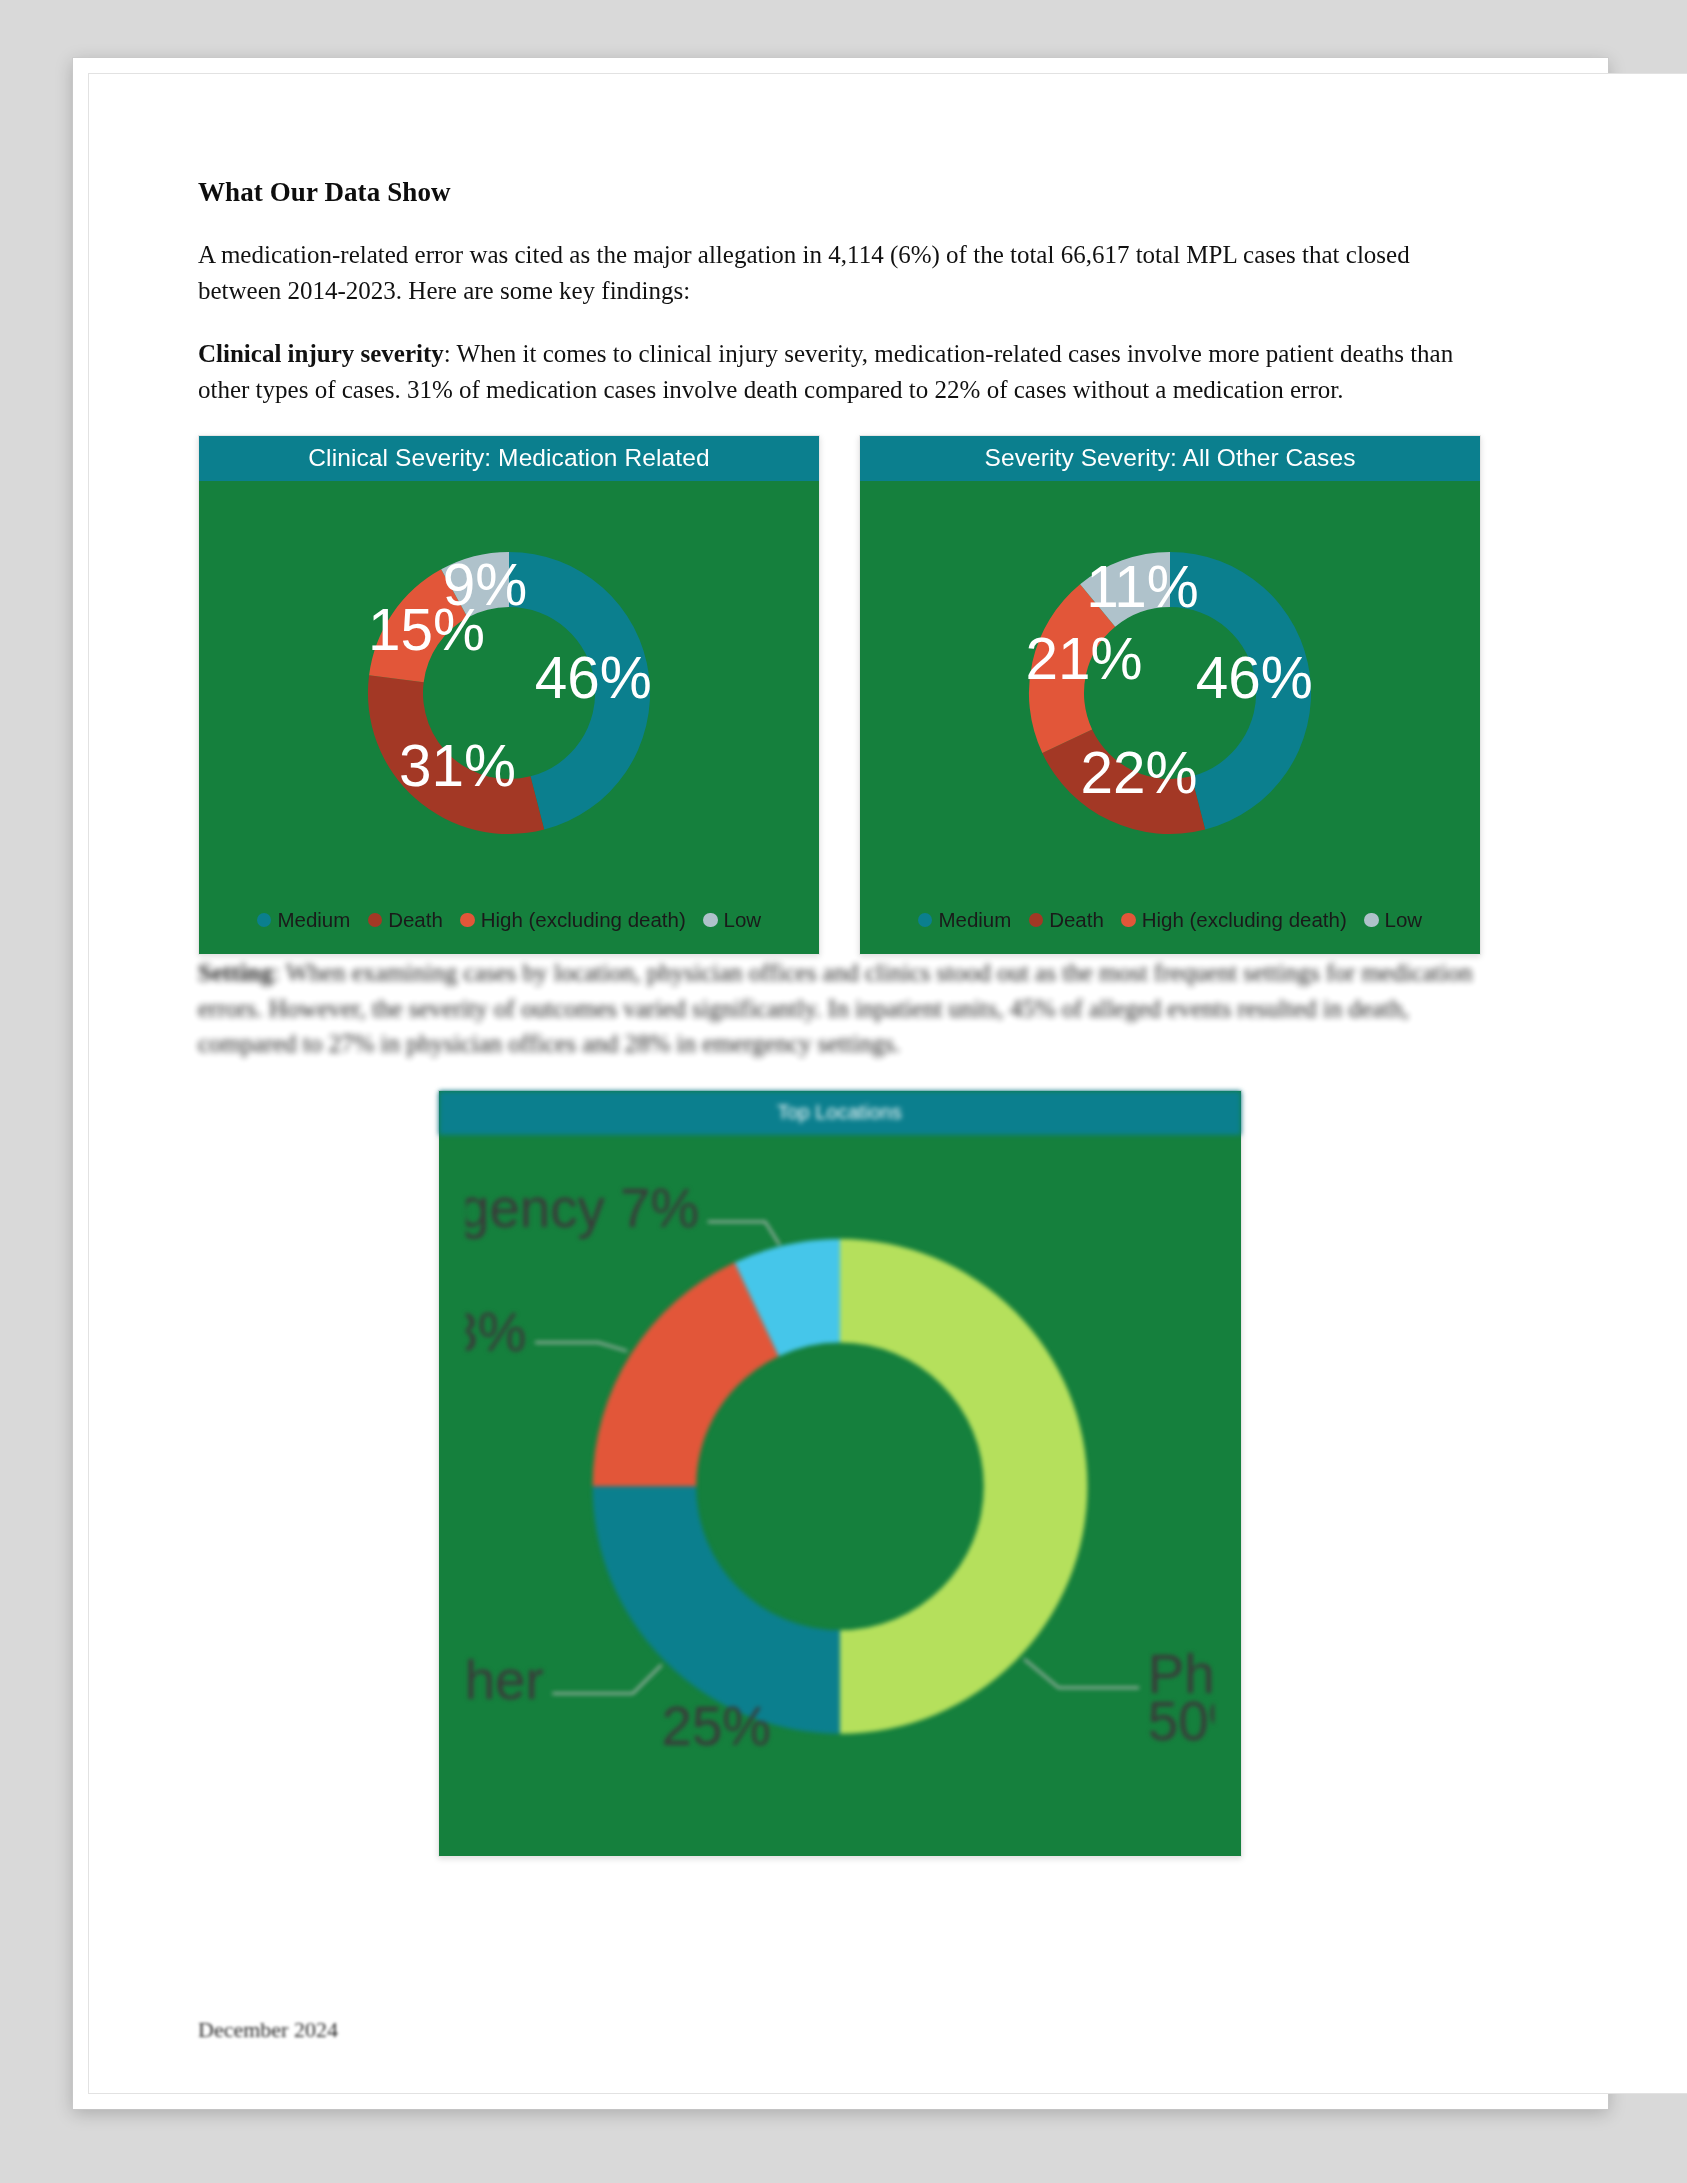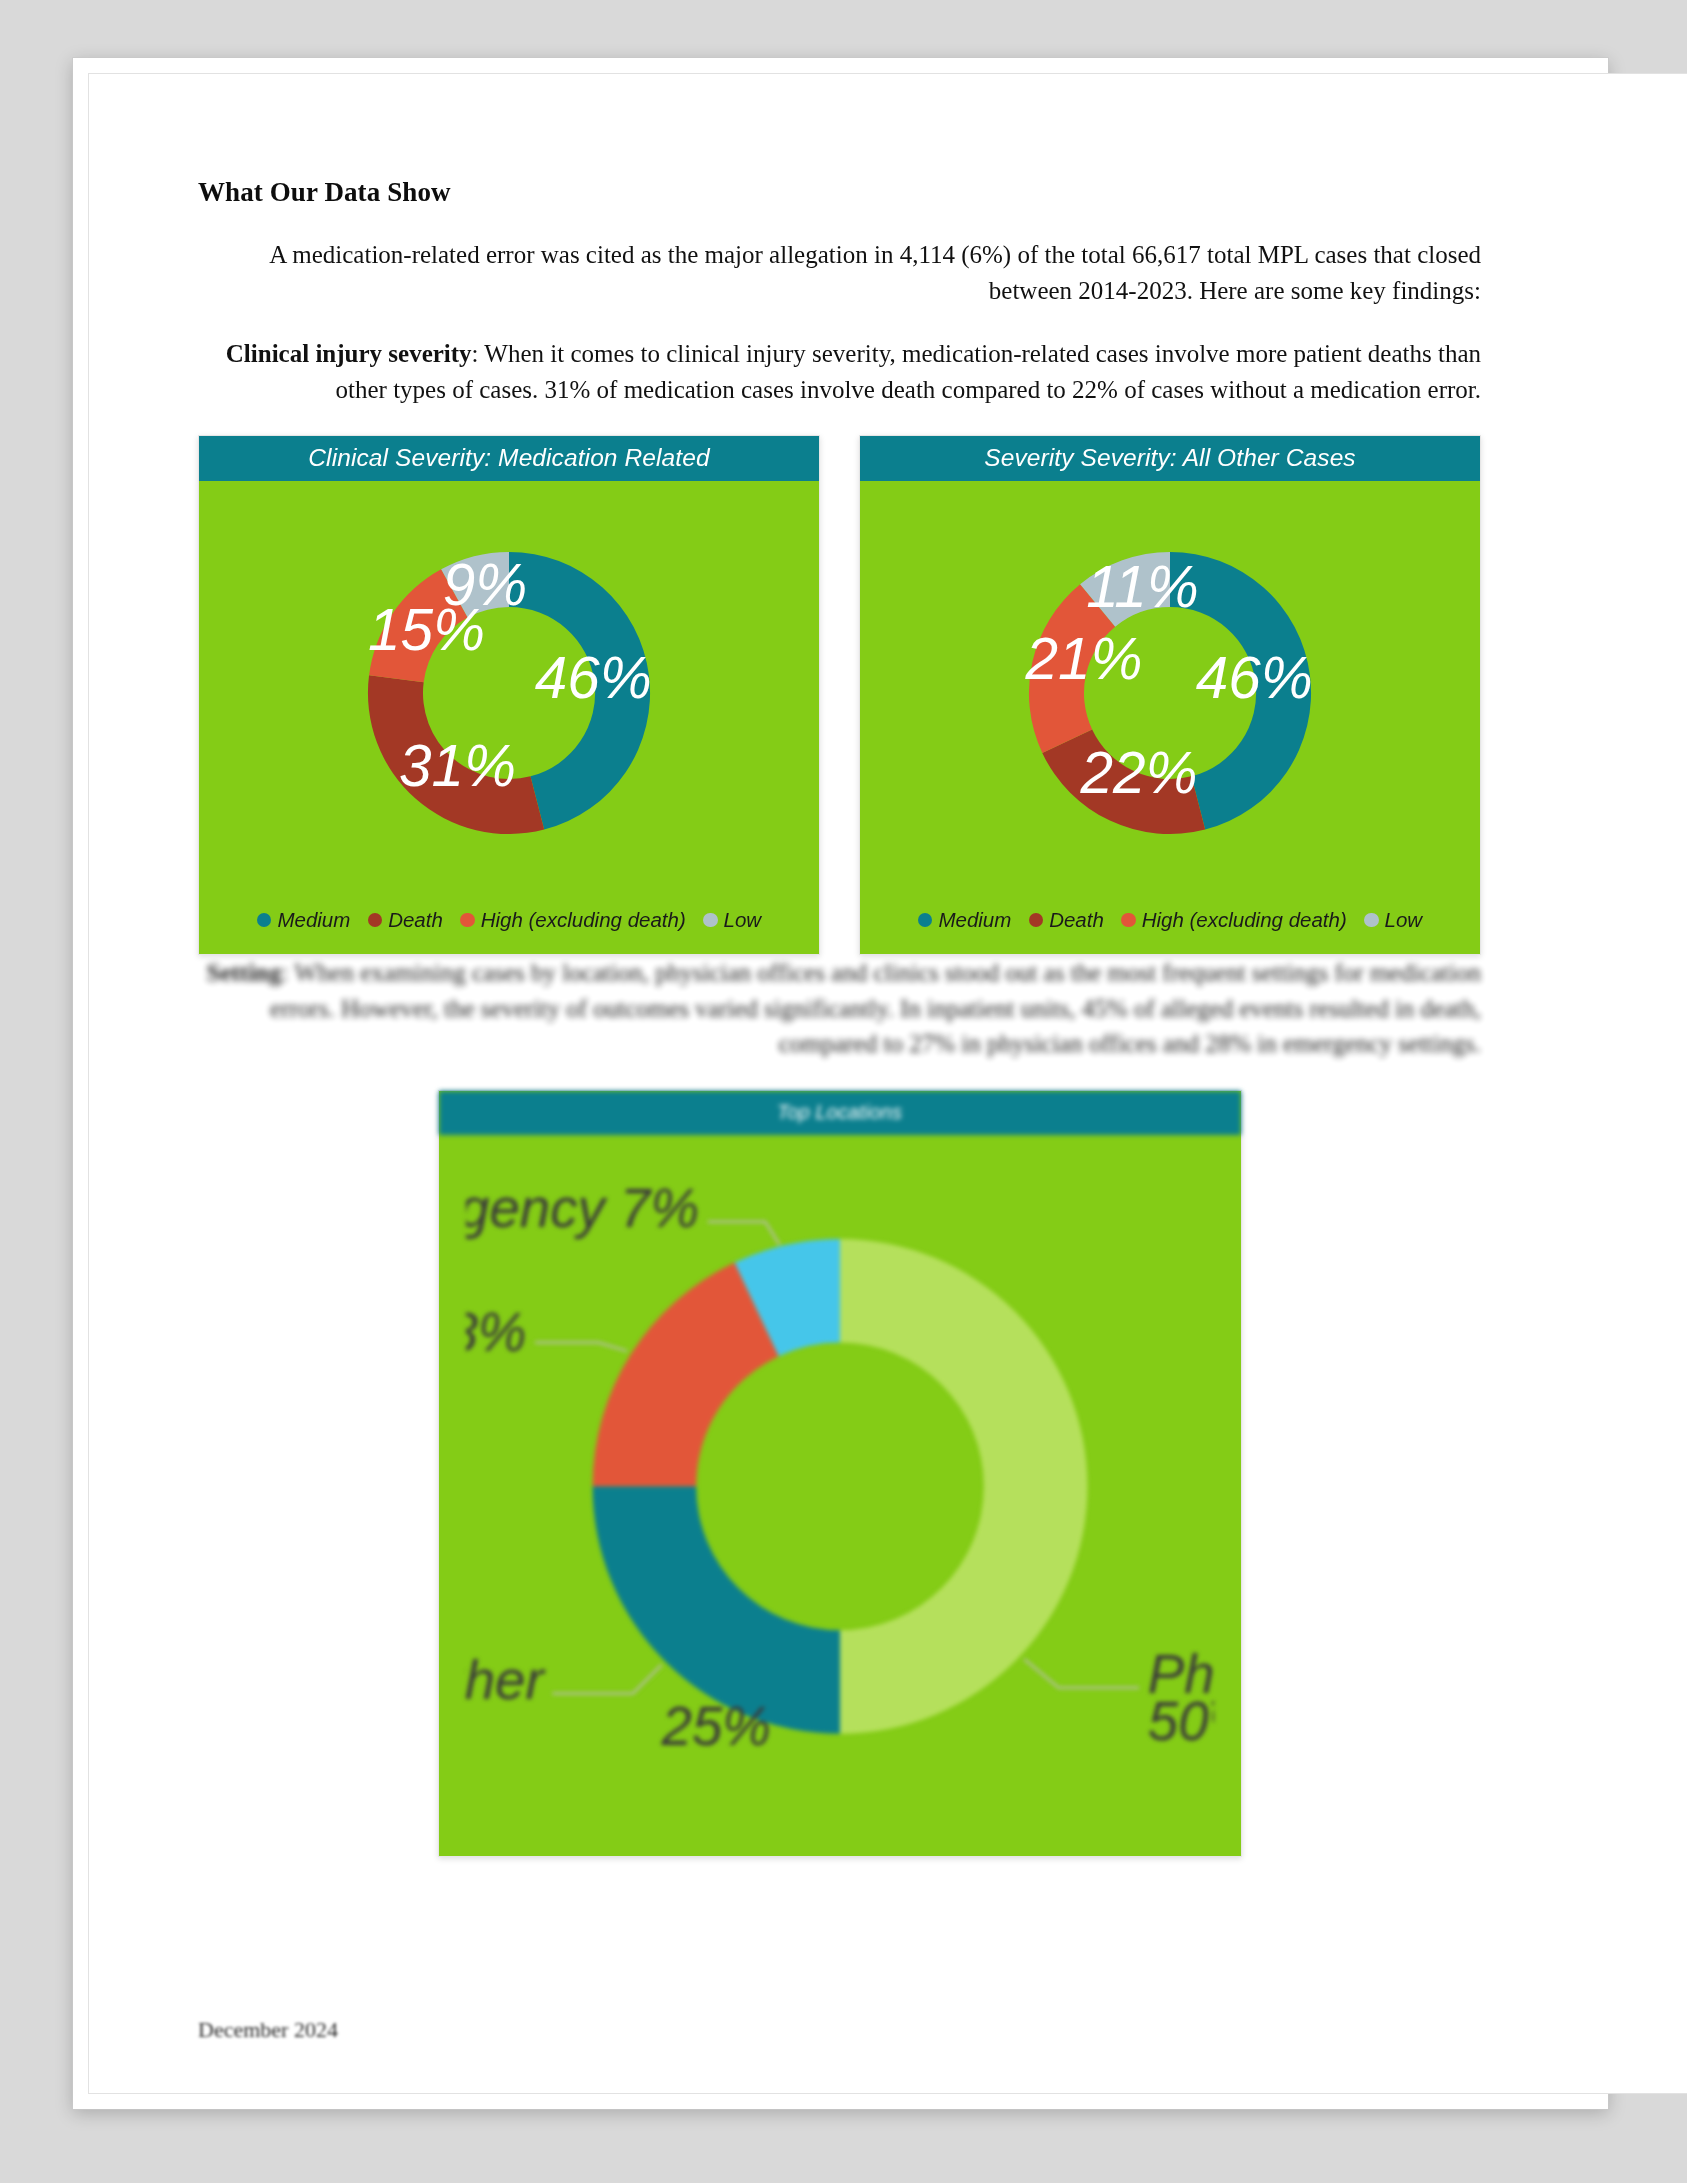--- a/index.html
+++ b/index.html
@@ -51,39 +51,37 @@
     margin: 0 0 29px 0;
     color: #0d0d0d;
     letter-spacing: 0.1px;
   }
   p.body-text {
     font-family: "Liberation Serif", serif;
     font-size: 25px;
     line-height: 1.42;
     margin: 0 0 28px 0;
     color: #111111;
-    text-align: right;
   }
   p.body-text b { font-weight: bold; margin-top: 47px; }
 
   
   .charts-row {
     display: flex;
     justify-content: space-between;
     align-items: flex-start;
     margin-top: 12px;
   }
   .chart-card {
     width: 622px;
-    background: #84cc16;
+    background: #15803d;
     border: 0.7px solid #e6e6e6;
     box-shadow: 0 2px 6px rgba(0,0,0,.13);
     box-sizing: border-box;
     position: relative;
-    font-style: italic;
   }
   .chart-card.wide {
     width: 804px;
     margin: 0 auto;
   }
   .chart-title {
     background: #0b7f8e;
     color: #ffffff;
     font-family: "Liberation Sans", sans-serif;
     font-size: 24.5px;

